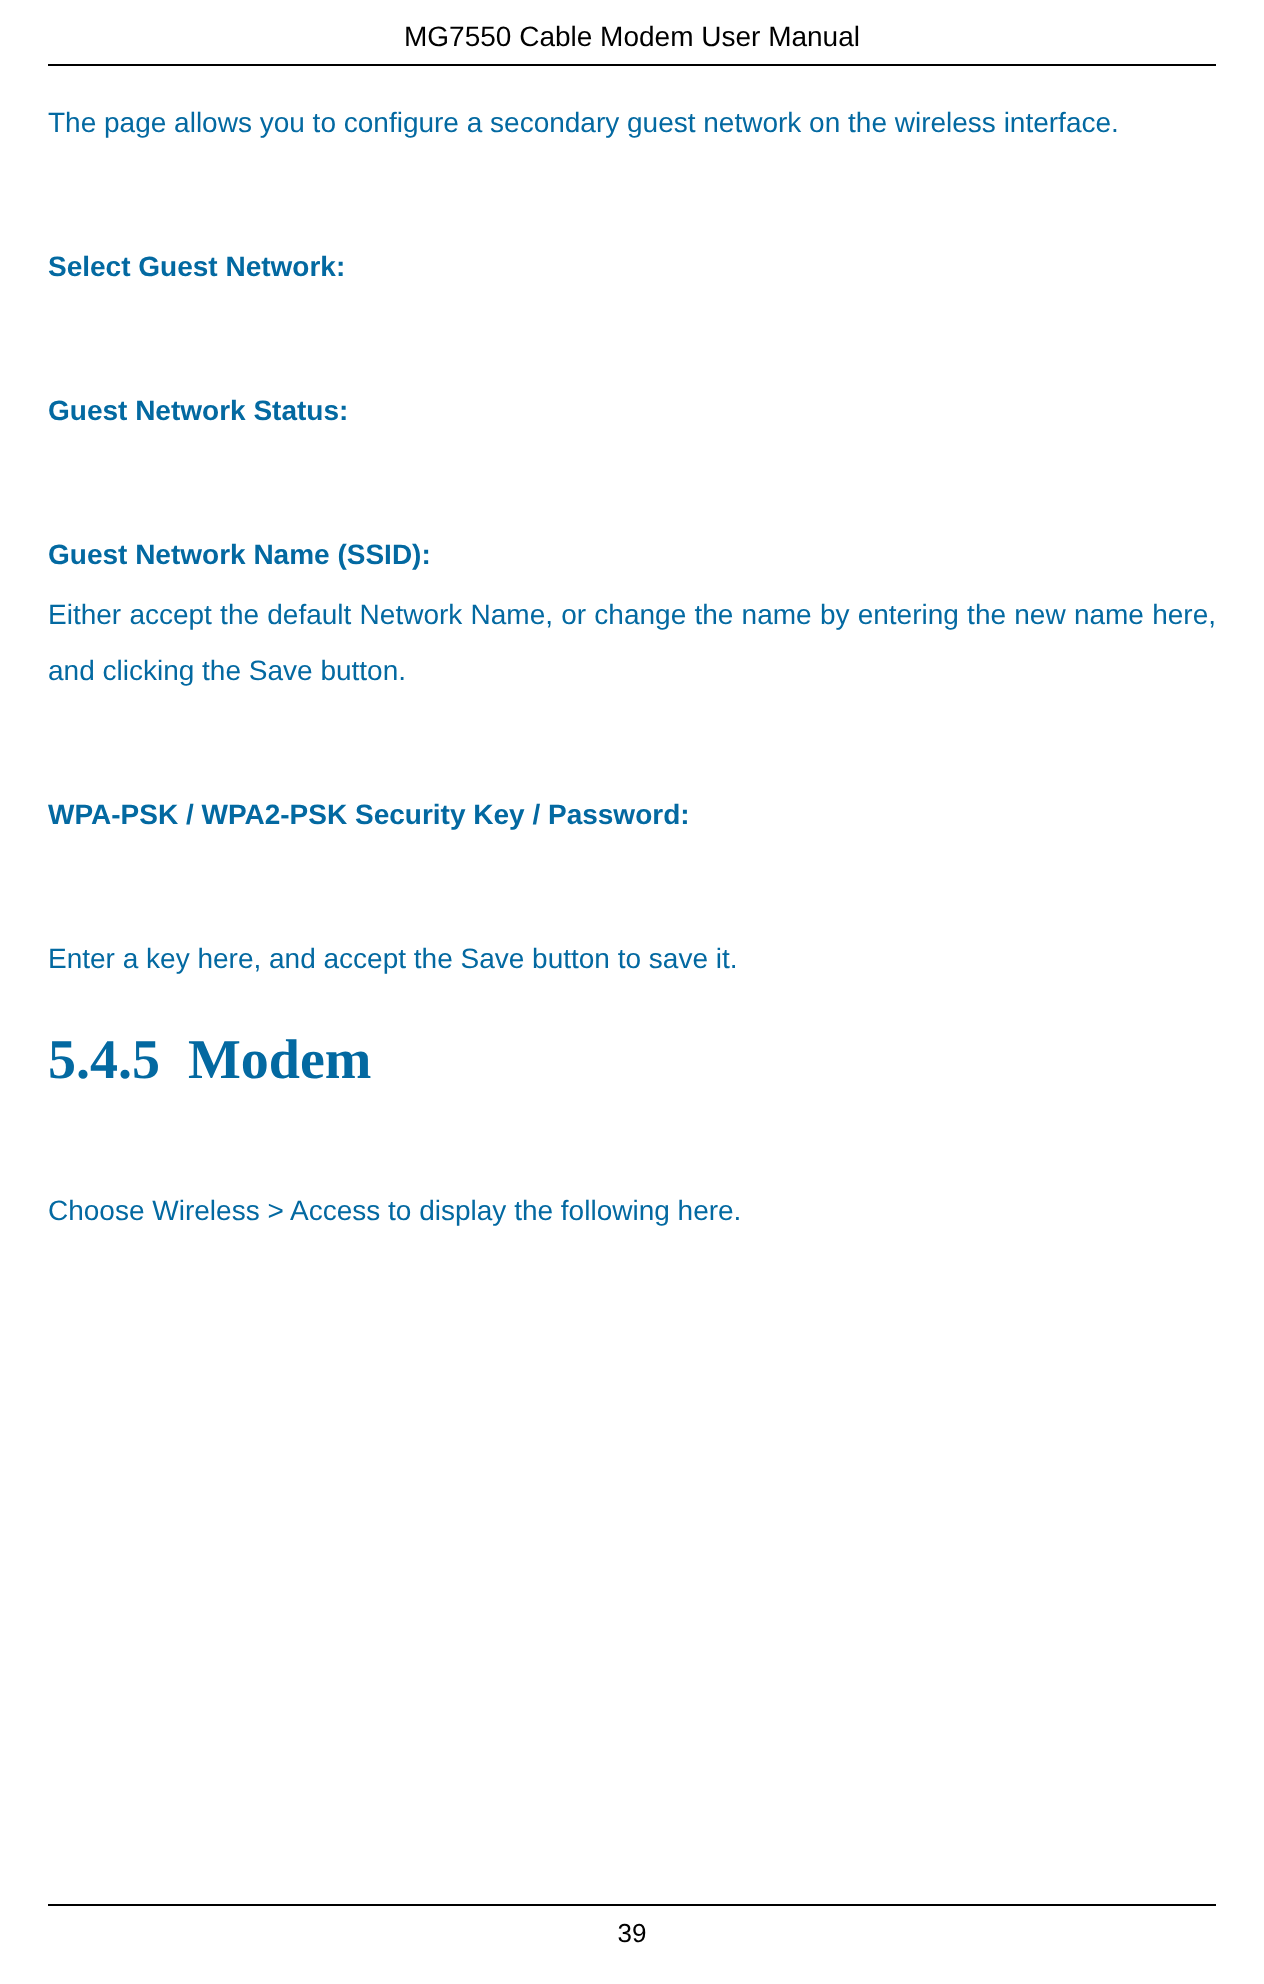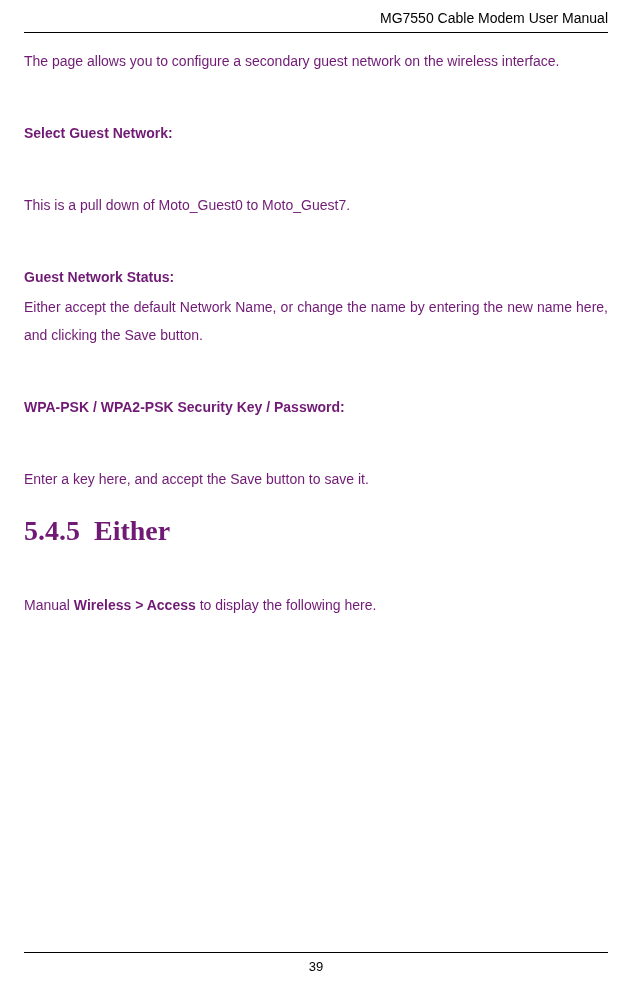--- a/index.html
+++ b/index.html
@@ -9,29 +9,29 @@
     }
     body {
       width: 632px;
       height: 992px;
       background: #ffffff;
       font-family: Arial, sans-serif;
       position: relative;
       padding: 0 24px;
     }
     .header {
-      text-align: right;
+      text-align: center;
       font-size: 14px;
       padding: 10px 0 6px 0;
       border-bottom: 1px solid #000;
       margin-bottom: 14px;
     }
     .content {
       font-size: 14px;
-      color: #701a75;
+      color: #0369a1;
     }
     .para-justified {
       text-align: justify;
       line-height: 2.0;
       margin-bottom: 2px;
     }
     .para {
       line-height: 2.0;
       margin-bottom: 2px;
       margin-top: 44px;
@@ -51,47 +51,47 @@
       bottom: 18px;
       left: 0;
       right: 0;
       text-align: center;
       font-size: 13px;
       border-top: 1px solid #000;
       padding-top: 6px;
       margin: 0 24px;
     }
     .inline-bold {
-      font-weight: bold;
+      font-weight: normal;
     }
   </style>
 </head>
 <body>
 
 <div class="header">
   <span>MG7550 Cable Modem User Manual</span>
 </div>
 
 <div class="content">
   <p class="para-justified">The page allows you to configure a secondary guest network on the wireless interface.</p>
 
   <p class="para bold">Select Guest Network:</p>
-  <p class="para">This is a pull down of Moto_Guest0 to Moto_Guest7.</p>
 
   <p class="para bold">Guest Network Status:</p>
 
+  <p class="para bold">Guest Network Name (SSID):</p>
   <p class="para-justified">Either accept the default Network Name, or change the name by entering the new name here, and clicking the Save button.</p>
 
   <p class="para bold">WPA-PSK / WPA2-PSK Security Key / Password:</p>
   <p class="para">Enter a key here, and accept the Save button to save it.</p>
 
   <h2 class="section-heading">
-    <span>5.4.5</span>&nbsp;&nbsp;<span>Either</span>
+    <span>5.4.5</span>&nbsp;&nbsp;<span>Modem</span>
   </h2>
 
   <p class="para">
-    <span>Manual </span><span class="inline-bold">Wireless &gt; Access</span><span> to display the following here.</span>
+    <span>Choose </span><span class="inline-bold">Wireless &gt; Access</span><span> to display the following here.</span>
   </p>
 </div>
 
 <div class="footer">
   <span>39</span>
 </div>
 
 </body></html>

